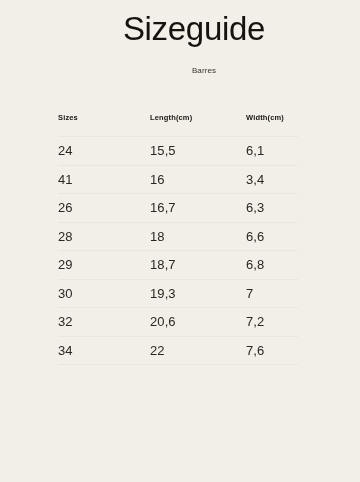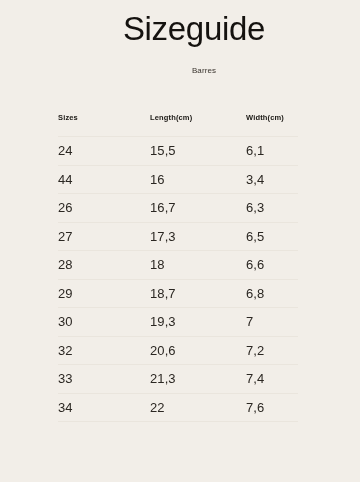--- a/index.html
+++ b/index.html
@@ -114,33 +114,28 @@
           <th>Width(cm)</th>
         </tr>
       </thead>
       <tbody id="table-body">
           <tr>
             <td>24</td>
             <td>15,5</td>
             <td>6,1</td>
           </tr>
           <tr>
-            <td>44</td>
+            <td>41</td>
             <td>16</td>
             <td>3,4</td>
           </tr>
           <tr>
             <td>26</td>
             <td>16,7</td>
             <td>6,3</td>
-          </tr>
-          <tr>
-            <td>27</td>
-            <td>17,3</td>
-            <td>6,5</td>
           </tr>
           <tr>
             <td>28</td>
             <td>18</td>
             <td>6,6</td>
           </tr>
           <tr>
             <td>29</td>
             <td>18,7</td>
             <td>6,8</td>
@@ -149,25 +144,20 @@
             <td>30</td>
             <td>19,3</td>
             <td>7</td>
           </tr>
           <tr>
             <td>32</td>
             <td>20,6</td>
             <td>7,2</td>
           </tr>
           <tr>
-            <td>33</td>
-            <td>21,3</td>
-            <td>7,4</td>
-          </tr>
-          <tr>
             <td>34</td>
             <td>22</td>
             <td>7,6</td>
           </tr>
         </tbody>
     </table>
   </div>
 
 </div>
 

